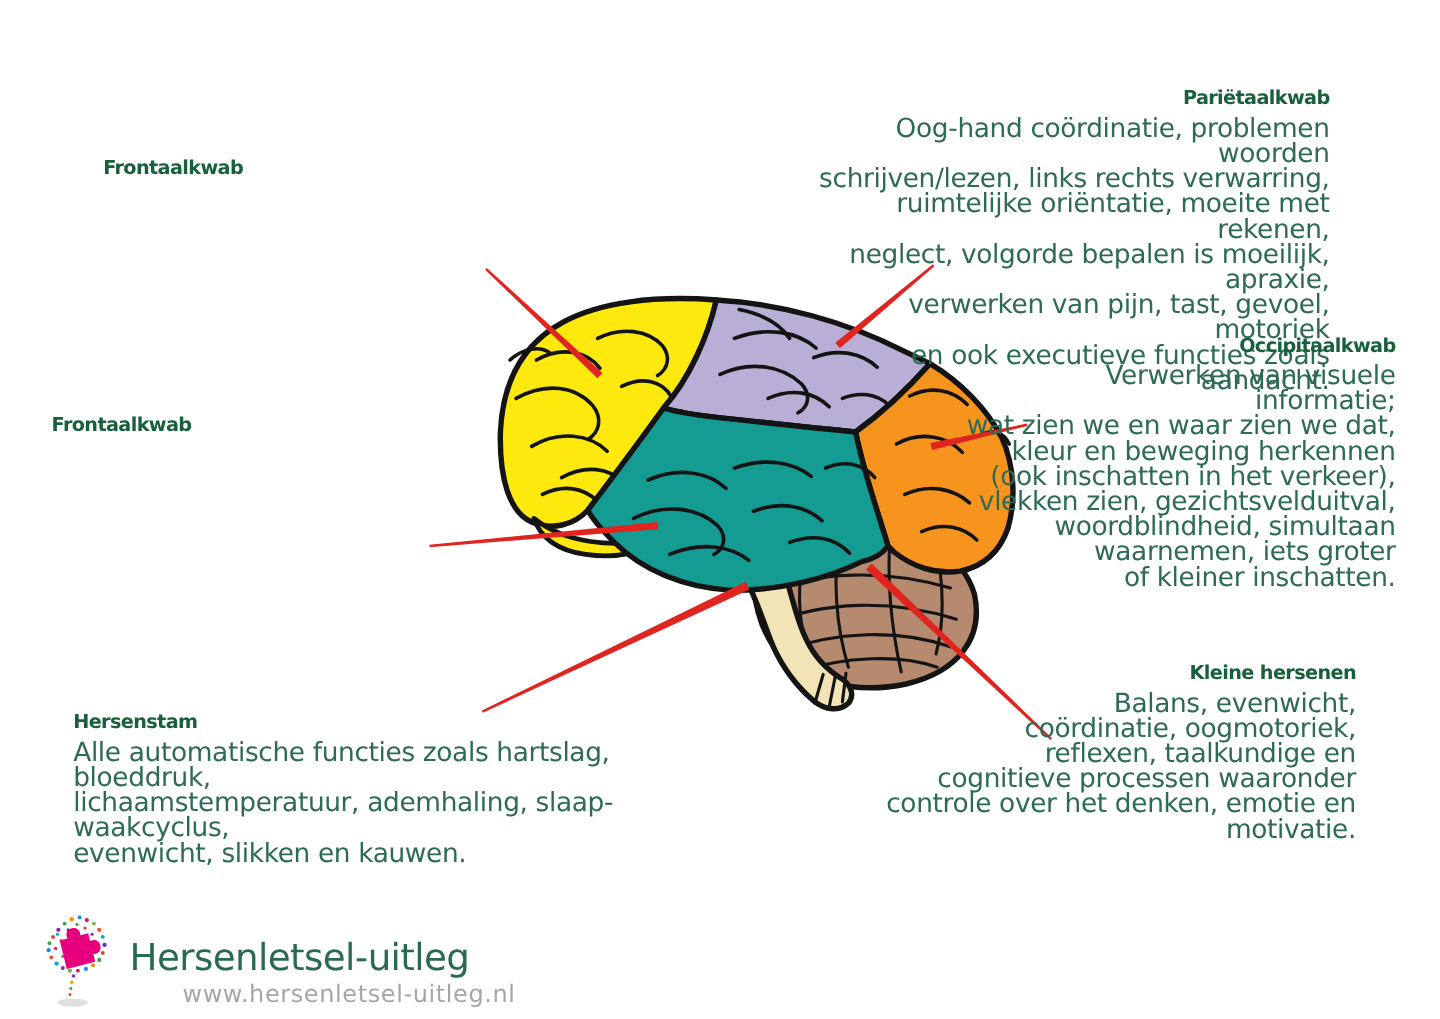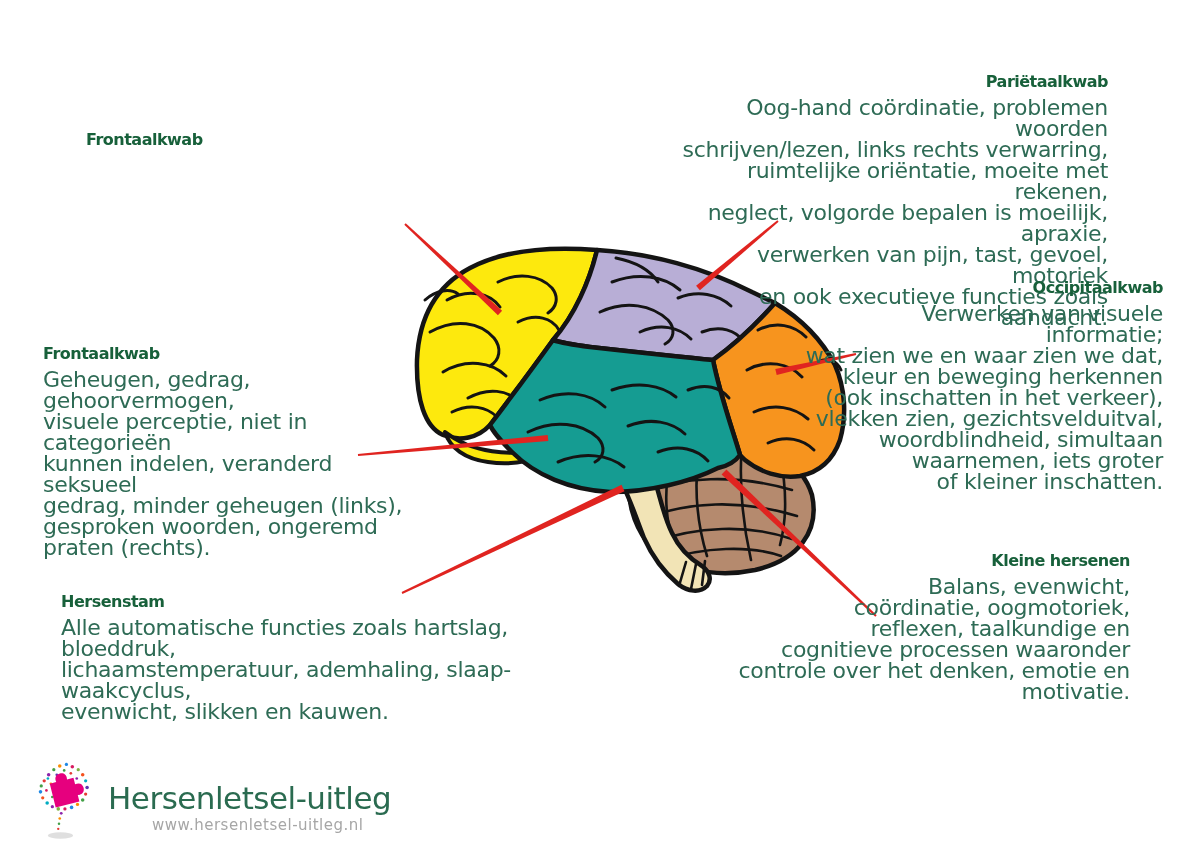--- a/index.html
+++ b/index.html
@@ -18,21 +18,21 @@
     line-height:21px;white-space:pre-line;
   }
   .right{text-align:right;}
   #logo{position:absolute;left:22px;top:758px;width:420px;height:85px;}
   #logo-icon{position:absolute;left:0;top:0;width:74px;height:84px;}
   #logo-name{
     position:absolute;left:86px;top:22px;font-size:31px;letter-spacing:-0.5px;
     color:#2a6b50;white-space:nowrap;
   }
   #logo-url{
-    position:absolute;left:130px;top:58px;font-size:15px;letter-spacing:0.5px;
+    position:absolute;left:130px;top:58px;font-size:20px;letter-spacing:0.5px;
     color:#a6a6a6;white-space:nowrap;
   }
 </style>
 </head>
 <body>
 
 <div id="canvas">
 
   <svg id="brain-svg" viewBox="0 0 1200 849">
     <g stroke-linecap="round" stroke-linejoin="round">
@@ -118,26 +118,20 @@
     <p>Oog-hand coördinatie, problemen woorden
 schrijven/lezen, links rechts verwarring,
 ruimtelijke oriëntatie, moeite met rekenen,
 neglect, volgorde bepalen is moeilijk, apraxie,
 verwerken van pijn, tast, gevoel, motoriek
 en ook executieve functies zoals aandacht.</p>
   </section>
 
   <section class="label-block" style="left:43px;top:340px;width:380px;">
     <h2>Frontaalkwab</h2>
-    <p>Geheugen, gedrag, gehoorvermogen,
-visuele perceptie, niet in categorieën
-kunnen indelen, veranderd seksueel
-gedrag, minder geheugen (links),
-gesproken woorden, ongeremd
-praten (rechts).</p>
   </section>
 
   <section class="label-block right" style="right:37px;top:274px;width:360px;">
     <h2>Occipitaalkwab</h2>
     <p>Verwerken van visuele informatie;
 wat zien we en waar zien we dat,
 kleur en beweging herkennen
 (ook inschatten in het verkeer),
 vlekken zien, gezichtsvelduitval,
 woordblindheid, simultaan

